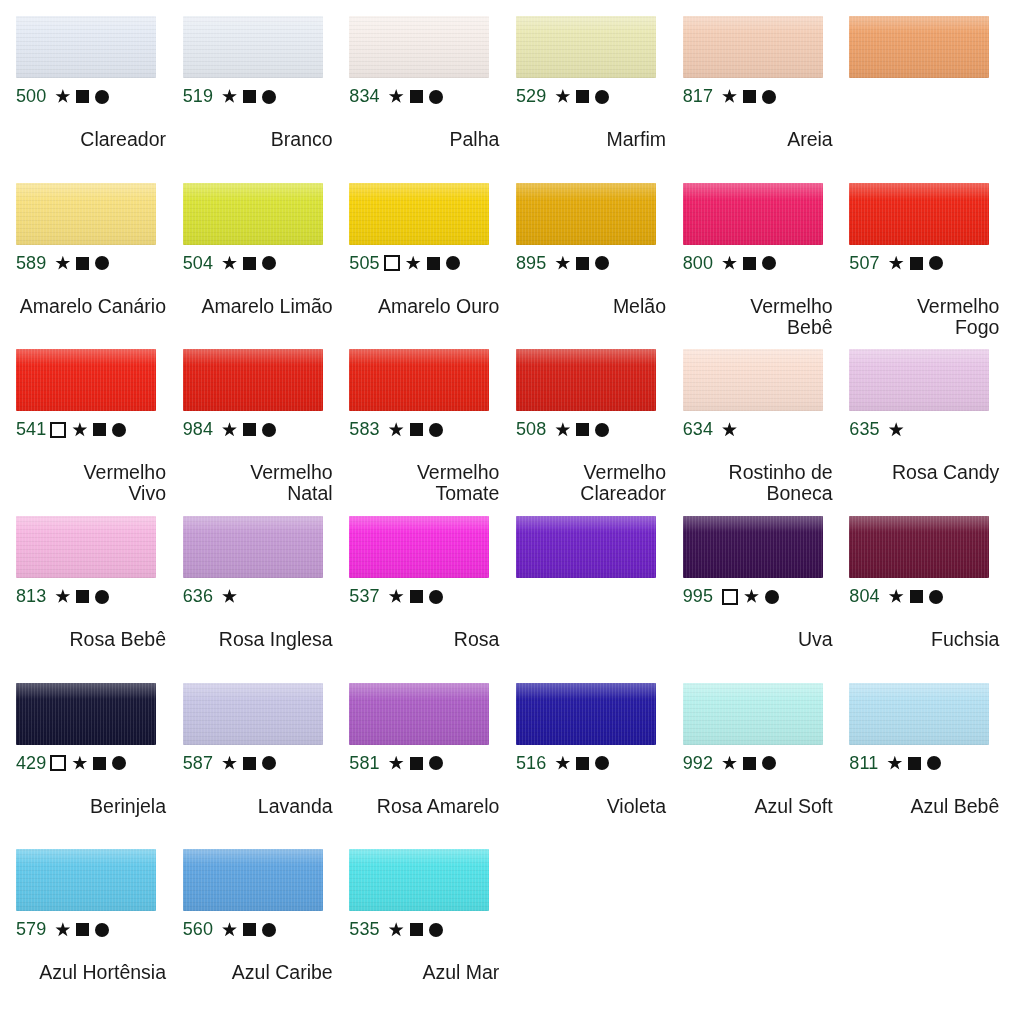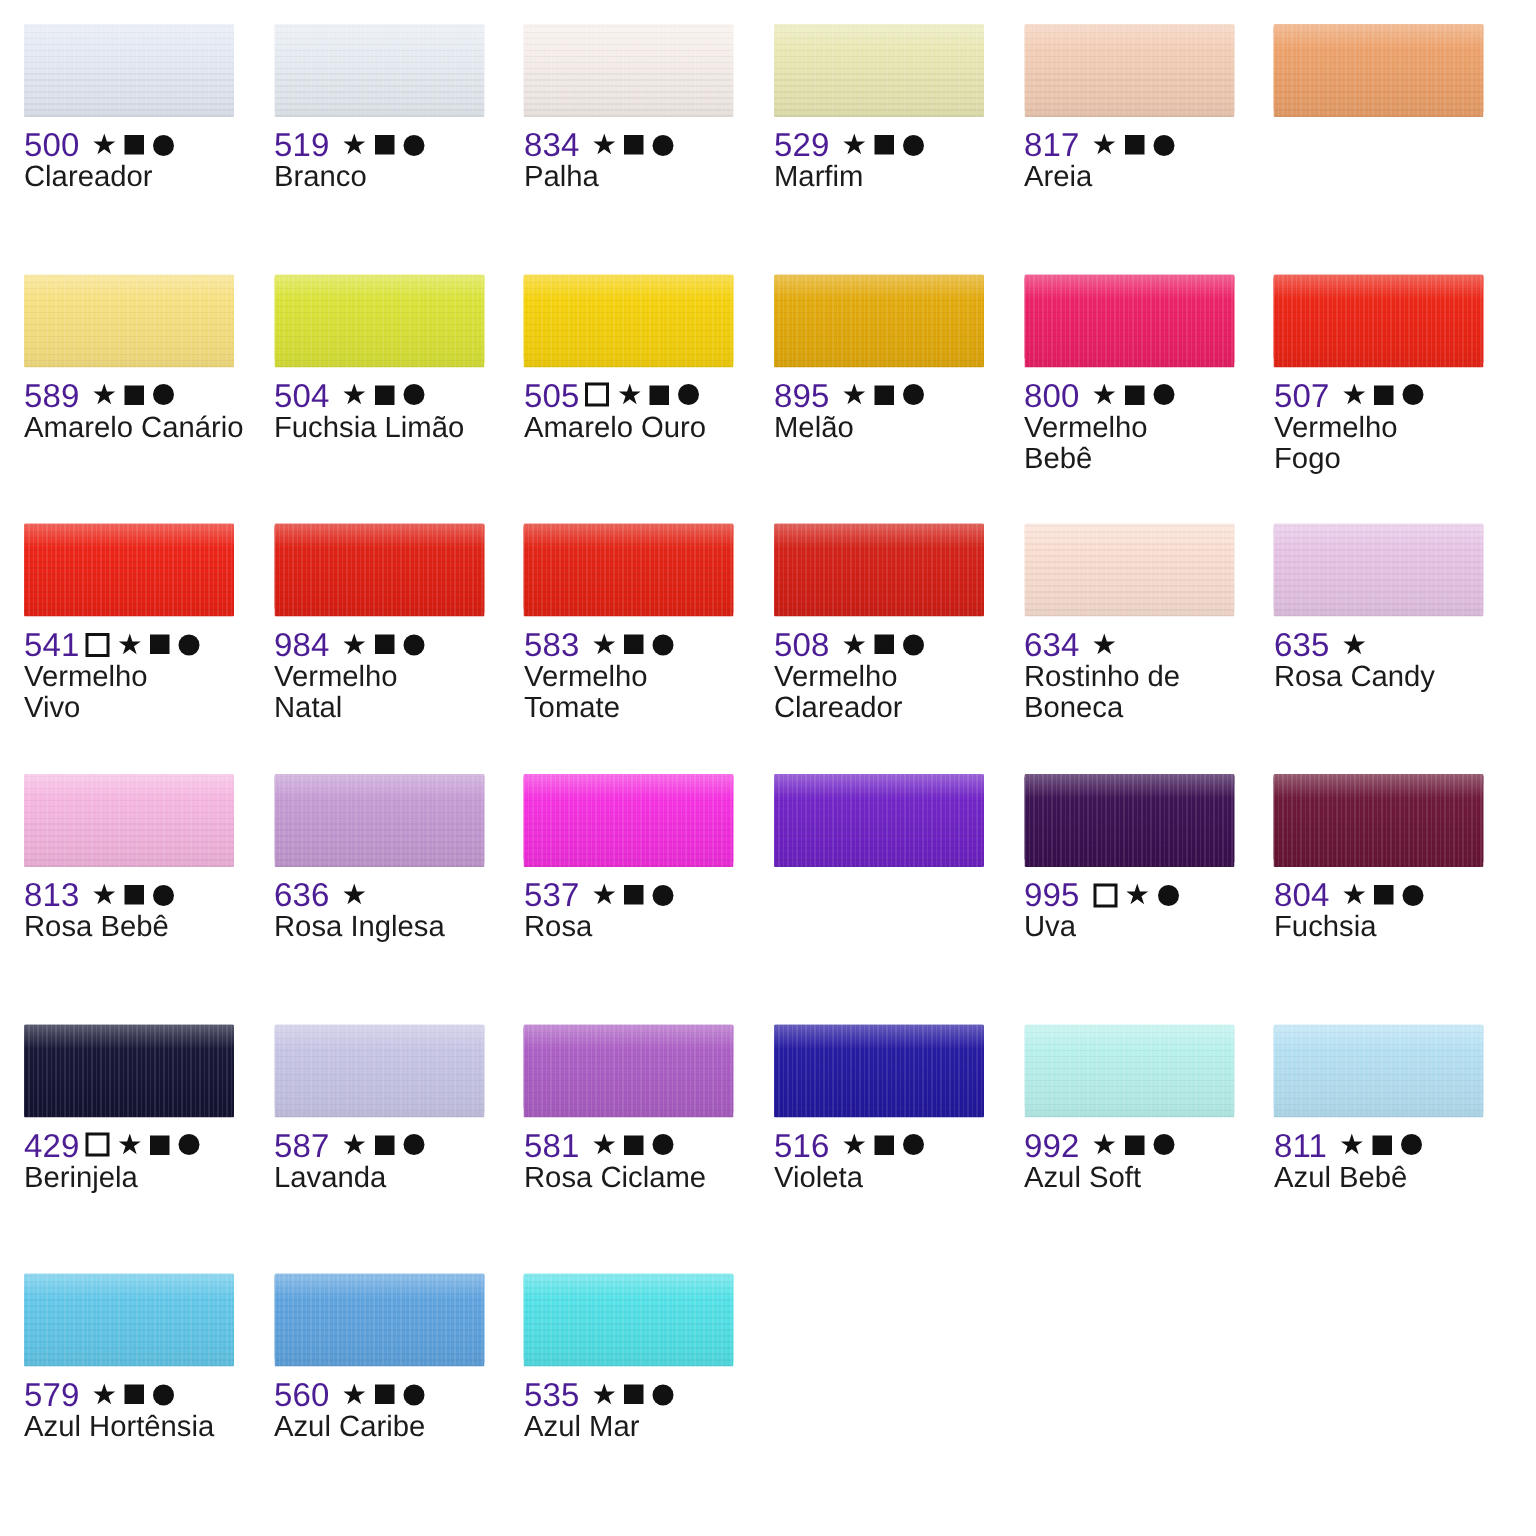--- a/index.html
+++ b/index.html
@@ -100,22 +100,22 @@
   }
   .codeline {
     display: flex;
     align-items: center;
     font-size: 19.5px;
     letter-spacing: .1px;
     white-space: nowrap;
     height: 23px;
   }
   .code {
-    font-size: 22px;
-    color: #4c1d95;
+    font-size: 18px;
+    color: #14532d;
   }
   .symbols {
     display: inline-flex;
     align-items: center;
     gap: 6px;
     margin-left: 9px;
   }
   .symbols.tight { margin-left: 4px; }
   .sym { display: inline-block; line-height: 1; }
   .sym-star {
@@ -134,23 +134,24 @@
     box-sizing: content-box;
   }
   .sym-circle {
     width: 14px; height: 14px;
     background: #111;
     border-radius: 50%;
   }
   .name {
     font-size: 19.5px;
     color: #1b1b1b;
-    margin-top: 0;
+    margin-top: 21px;
     line-height: 1.08;
     max-width: 150px;
+    text-align: right;
   }
   .name .ln { display: block; }
 </style>
 </head>
 <body>
 
 <div id="sheet">
   <div class="grid" id="grid">
       <div class="cell">
         <div class="swatch">
@@ -304,21 +305,21 @@
         <div class="meta">
           <div class="codeline">
             <span class="code">504</span>
             <span class="symbols">
               <span class="sym sym-star"></span>
               <span class="sym sym-square-filled"></span>
               <span class="sym sym-circle"></span>
             </span>
           </div>
           <div class="name">
-            <span class="ln">Fuchsia Limão</span>
+            <span class="ln">Amarelo Limão</span>
           </div>
         </div>
       </div>
       <div class="cell">
         <div class="swatch">
           <div class="paint" style="background: rgb(245, 209, 10);">
             <div class="topfeather" style="background: rgb(245, 209, 10);"></div>
           </div>
           <div class="grain"></div>
           <div class="sheen"></div>
@@ -713,21 +714,21 @@
         <div class="meta">
           <div class="codeline">
             <span class="code">581</span>
             <span class="symbols">
               <span class="sym sym-star"></span>
               <span class="sym sym-square-filled"></span>
               <span class="sym sym-circle"></span>
             </span>
           </div>
           <div class="name">
-            <span class="ln">Rosa Ciclame</span>
+            <span class="ln">Rosa Amarelo</span>
           </div>
         </div>
       </div>
       <div class="cell">
         <div class="swatch">
           <div class="paint" style="background: rgb(35, 24, 160);">
             <div class="topfeather" style="background: rgb(35, 24, 160);"></div>
           </div>
           <div class="grain"></div>
           <div class="sheen"></div>

